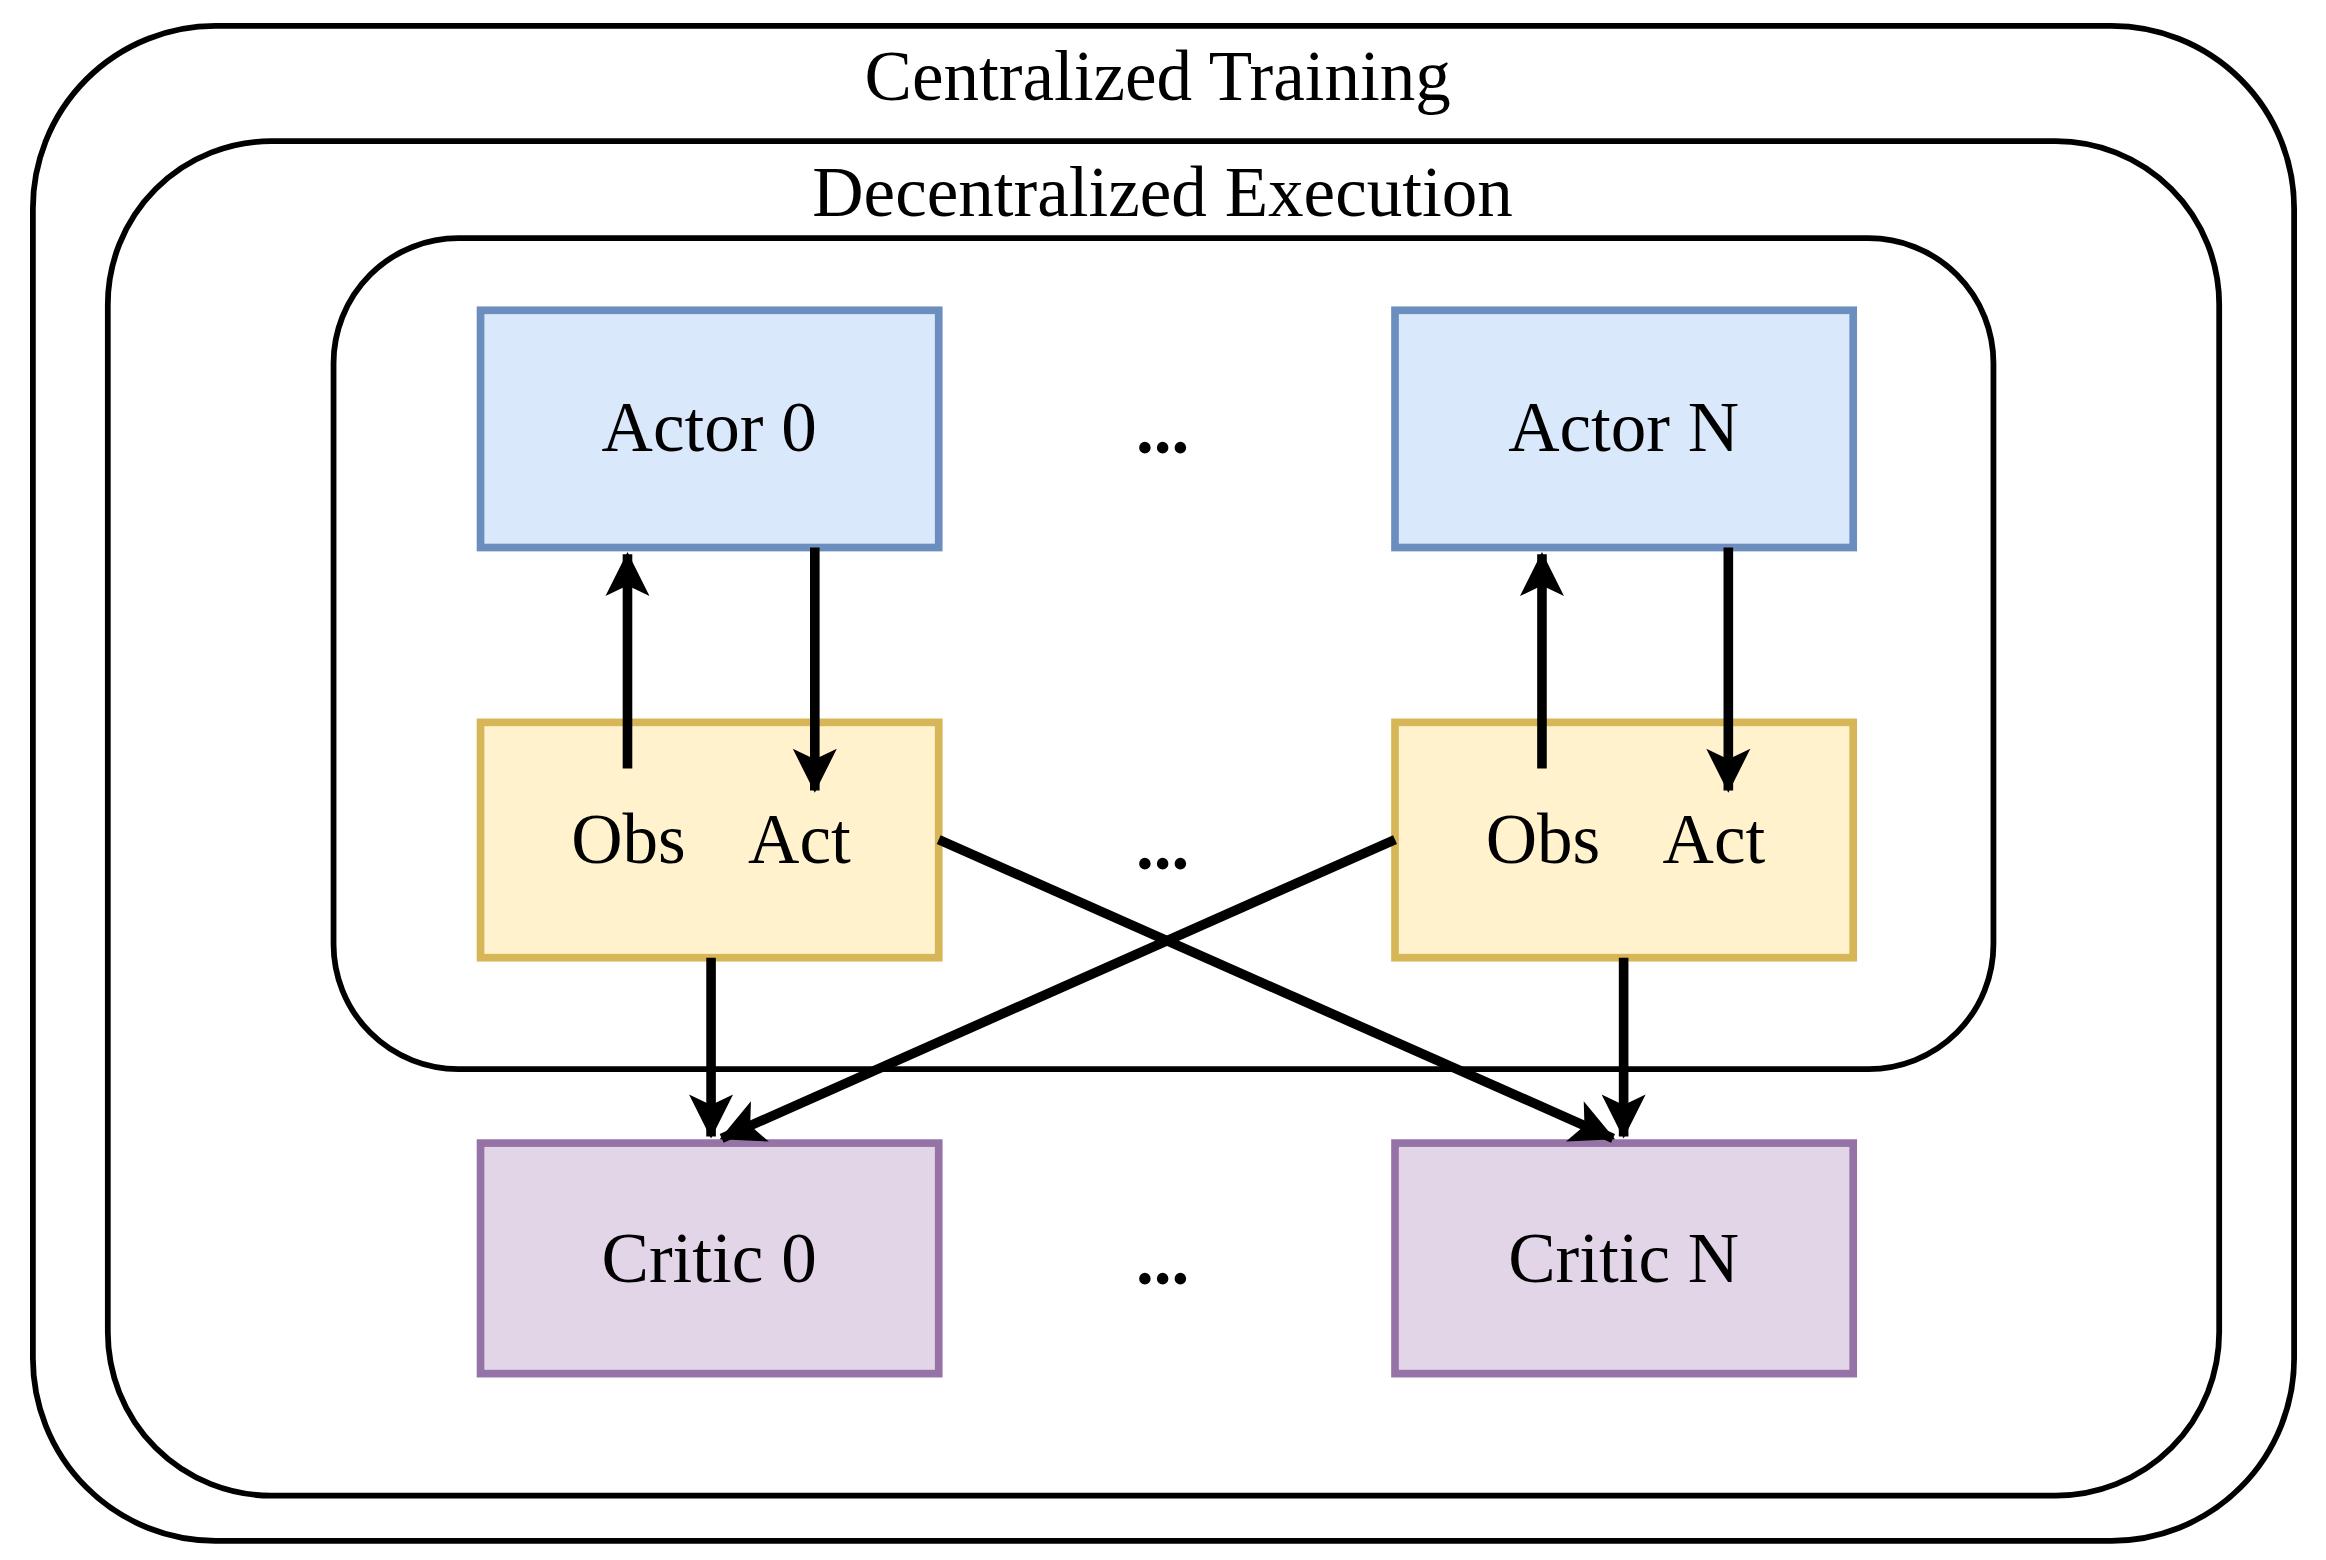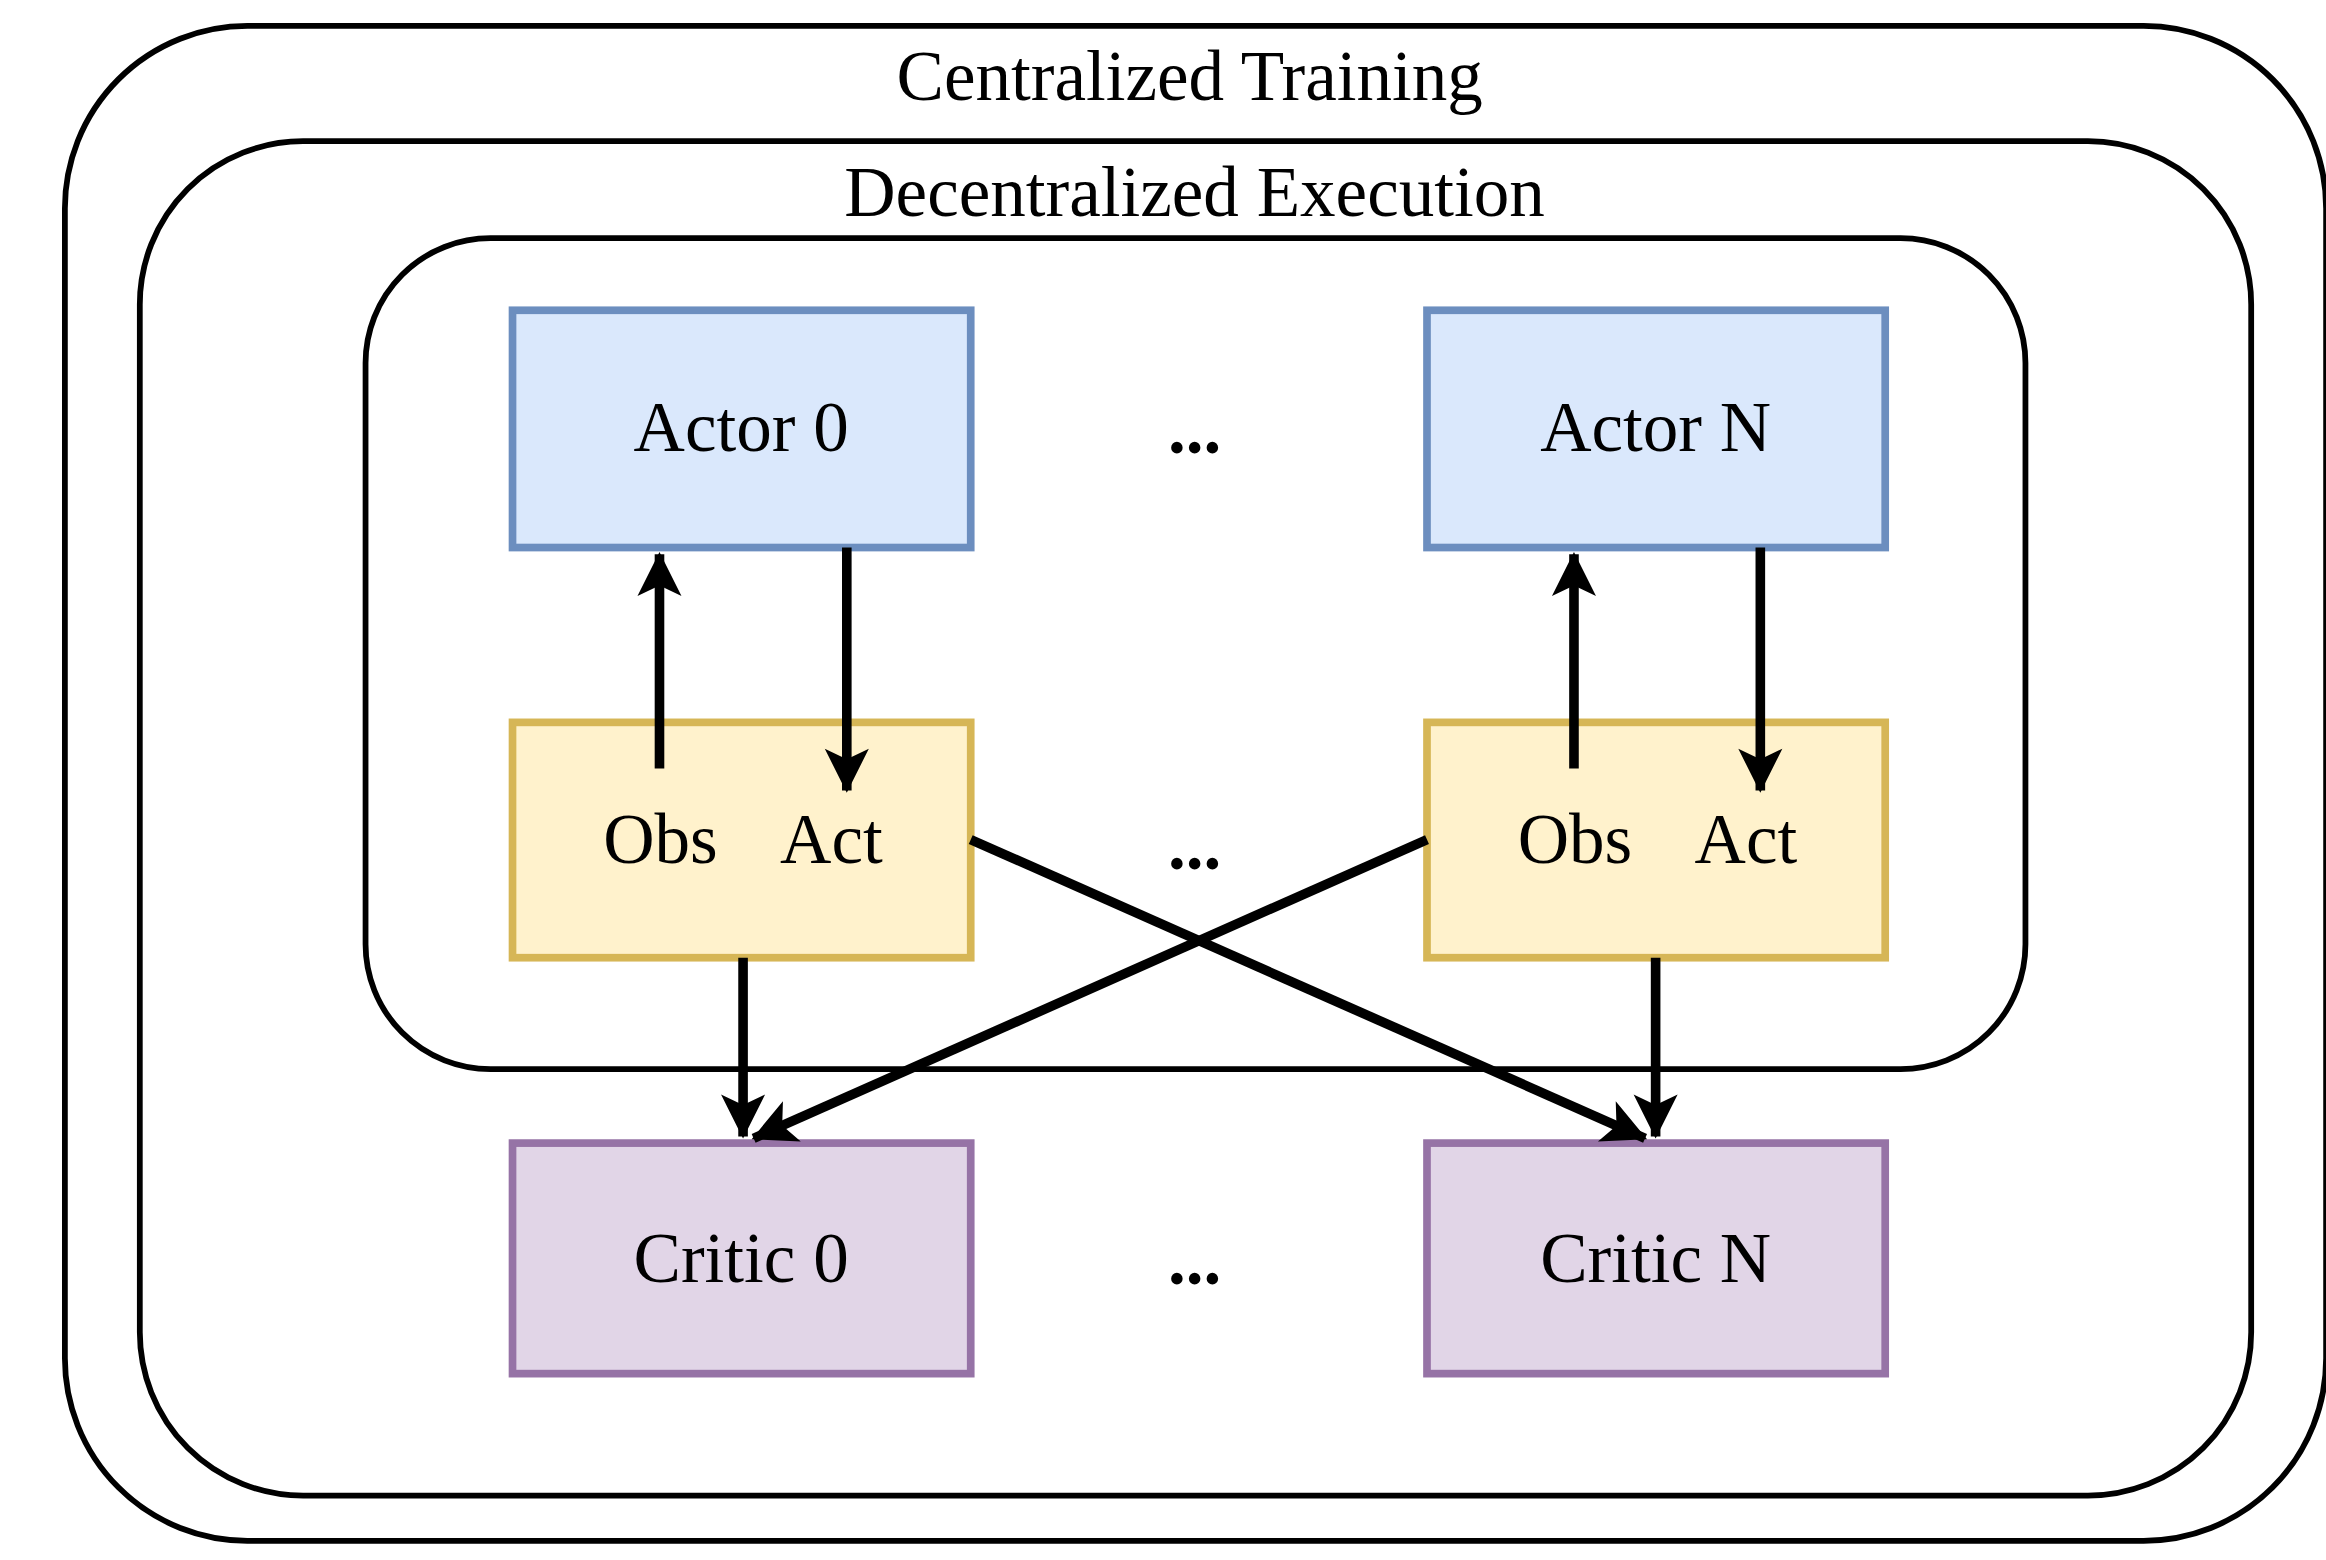--- a/index.html
+++ b/index.html
@@ -5,21 +5,20 @@
   html, body {
     margin: 0;
     padding: 0;
     background: var(--background, #ffffff);
   }
   .stage {
     position: relative;
     width: 1896px;
     height: 1560px;
     background: var(--background, #ffffff);
-    margin-left: 32px;
   }
   svg { display: block; }
 
   .boundary {
     fill: none;
     stroke: var(--line, #000000);
     stroke-width: 6;
   }
   .node-label, .title-label, .ellipsis-label {
     font-family: "Liberation Serif", "DejaVu Serif", serif;

